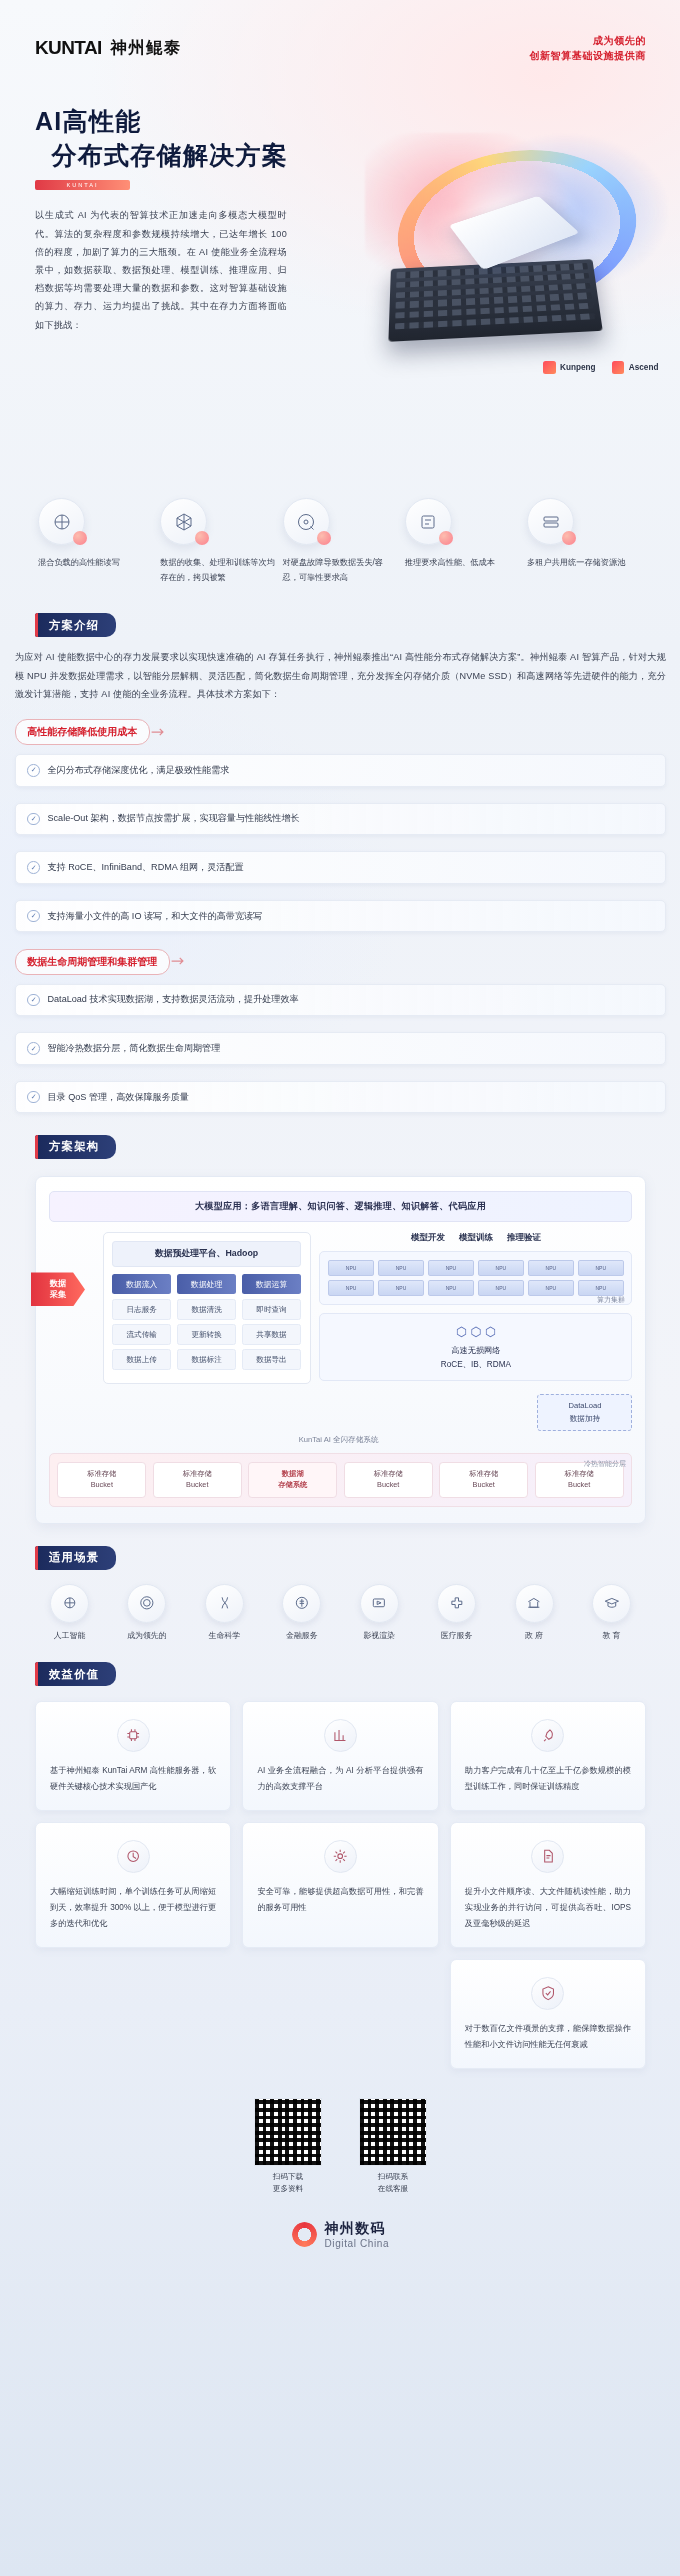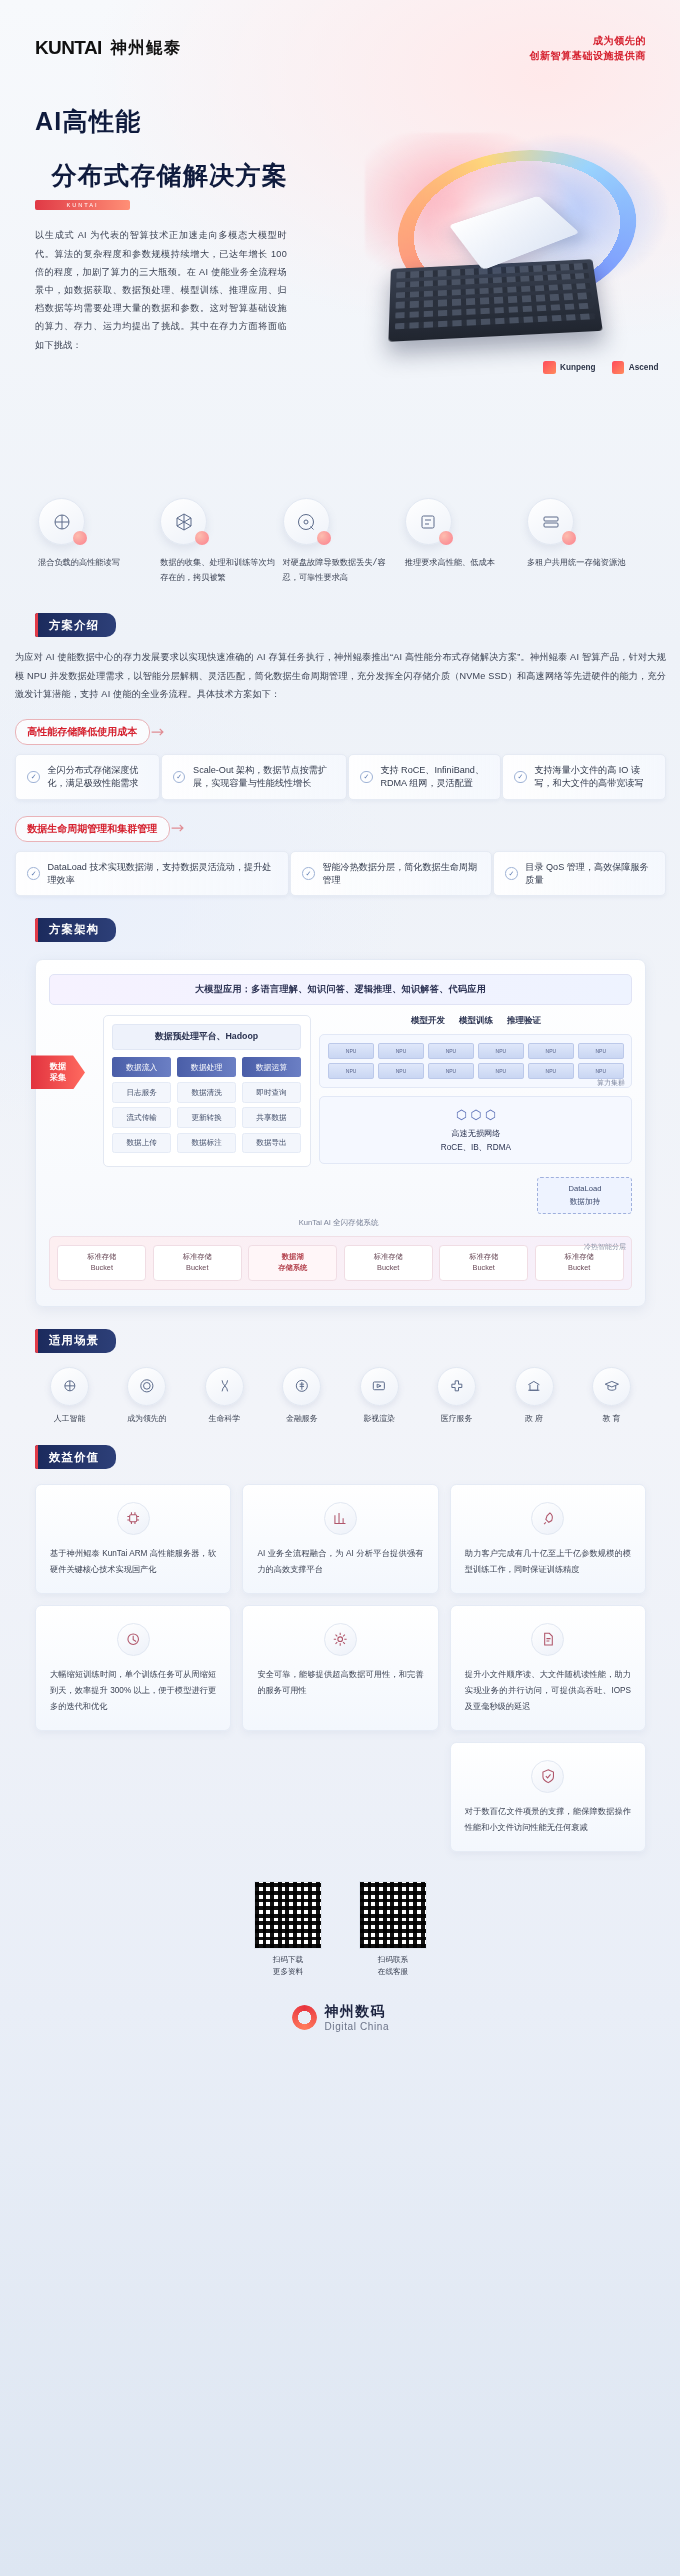--- a/index.html
+++ b/index.html
@@ -41,21 +41,21 @@
   .hero {
     position: relative;
     padding: 10px 35px 0 35px;
     min-height: 378px;
   }
   .hero-title {
     font-size: 25px; line-height: 1.35; font-weight: bold;
     color: #0f1b3d;
     letter-spacing: 1.3px;
   }
-  .hero-title .l2 { padding-left: 16.4px; margin-top: 20px; }
+  .hero-title .l2 { padding-left: 16.4px; }
   .hero-underline {
     margin-top: 7.6px;
     width: 95px; height: 10px;
     background: linear-gradient(90deg,#e03a46,#ff8f76);
     border-radius: 1.9px;
     position: relative;
     display: flex; align-items: center; justify-content: center;
   }
   .hero-underline span { color: #fff; font-size: 5.7px; letter-spacing: 1.9px; }
   .hero-body {
@@ -120,21 +120,20 @@
   .hv-badge { display: flex; align-items: center; gap: 4.4px; font-size: 8.2px; color: #2b3347; }
   .hv-badge .bdot {
     width: 12.6px; height: 12.6px; border-radius: 2.5px;
     background: linear-gradient(135deg,#ff4b5c,#ff8a5c);
   }
   
   .challenges {
     display: flex; justify-content: space-between;
     padding: 25px 38px 6.3px 38px;
     gap: 6.3px;
-    font-family: Liberation Mono, monospace;
   }
   .ch-item { width: 126px; }
   .ch-icon {
     width: 47px; height: 47px; border-radius: 50%;
     background: linear-gradient(150deg,#ffffff,#eef2f9);
     border: 0.6px solid #e2e8f2;
     box-shadow: 0 3.8px 8.8px rgba(90,110,150,.12);
     position: relative; margin-bottom: 10px;
     display: flex; align-items: center; justify-content: center;
   }
@@ -171,21 +170,21 @@
     display: inline-flex; align-items: center; gap: 6.3px;
     font-size: 10px; font-weight: bold; color: #d5202e;
     border: 1px solid #e9b3b8; border-radius: 12px;
     padding: 5px 11.3px; background: rgba(255,255,255,.72);
     position: relative;
   }
   .fgroup-title .arrow {
     position: absolute; right: -17.7px; top: 6.3px;
     width: 15px; height: 10px;
   }
-  .flist { margin-top: 8.8px; display: flex; flex-direction: row; gap: 1px; }
+  .flist { margin-top: 8.8px; display: flex; flex-direction: column; gap: 16px; }
   .frow {
     display: flex; align-items: center; gap: 7.6px;
     background: linear-gradient(90deg, rgba(255,255,255,.95), rgba(246,249,254,.8));
     border: 0.6px solid #e6ebf4;
     border-radius: 5px;
     padding: 8.8px 11.3px;
     font-size: 9.1px; color: #333b4d;
     box-shadow: 0 1.3px 3.8px rgba(110,130,170,.07);
   }
   .tick {

